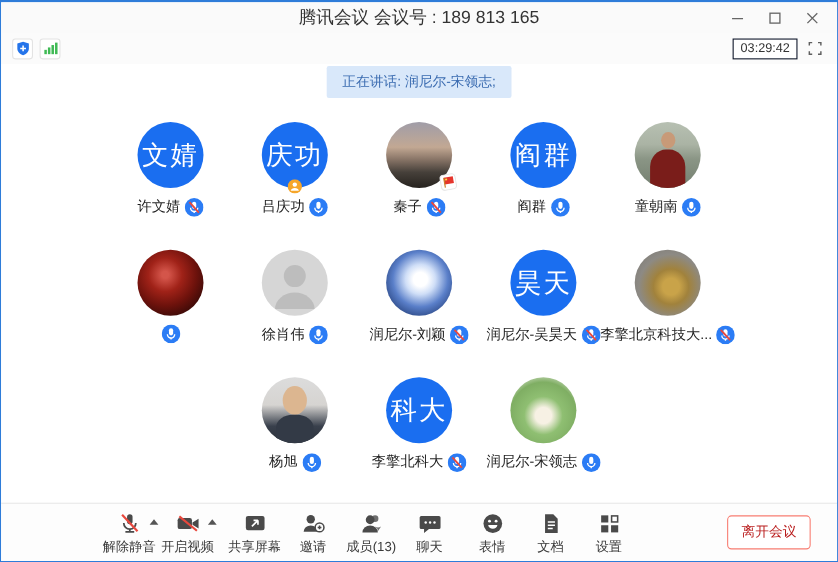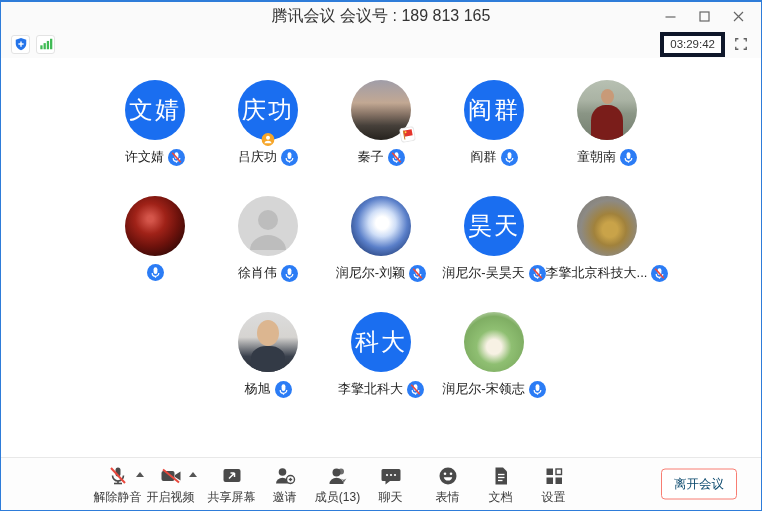--- a/index.html
+++ b/index.html
@@ -12,21 +12,21 @@
   .titlebar{height:28px;background:#fafafa;position:relative;display:flex;align-items:center;flex:0 0 auto;}
   .titlebar .title{position:absolute;left:0;right:0;text-align:center;font-size:16px;color:#333;}
   .win-controls{margin-left:auto;display:flex;align-items:center;gap:8px;padding-right:10px;z-index:2;}
   .wc{width:26px;height:20px;display:flex;align-items:center;justify-content:center;cursor:pointer;}
 
   
   .statusbar{height:28px;background:#fbfbfb;display:flex;align-items:center;padding:0 10px;gap:6px;flex:0 0 auto;}
   .icon-box{width:19px;height:19px;border:1px solid #e3e3e3;border-radius:3px;background:#fff;
     display:flex;align-items:center;justify-content:center;}
   .sb-spacer{flex:1;}
-  .timer-box{border:4px solid #0f172a;background:#fff;font-size:11.5px;color:#333;padding:1px 6px;line-height:15px;}
+  .timer-box{border:1px solid #0f172a;background:#fff;font-size:11.5px;color:#333;padding:1px 6px;line-height:15px;}
   .fs-btn{width:20px;height:20px;display:flex;align-items:center;justify-content:center;cursor:pointer;}
 
   
   .content{flex:1;background:#fff;display:flex;flex-direction:column;align-items:center;overflow:hidden;}
   .banner{margin-top:2px;background:#d9e8fa;color:#3a6bb0;font-size:12.5px;padding:6px 14px;border-radius:2px;}
 
   .prow{display:flex;justify-content:center;width:100%;}
   .prow.first{margin-top:22px;}
   .prow+.prow{margin-top:30px;}
   .cell{width:113px;display:flex;flex-direction:column;align-items:center;cursor:pointer;}
@@ -60,21 +60,21 @@
   .footer{height:53px;border-top:1px solid #e8e8e8;background:#fdfdfd;display:flex;align-items:center;
     padding-left:90px;position:relative;flex:0 0 auto;}
   .tool{width:53px;display:flex;flex-direction:column;align-items:center;cursor:pointer;position:relative;}
   .tool .ticon{height:25px;display:flex;align-items:flex-end;justify-content:center;}
   .tool .tlabel{font-size:12px;color:#3a3a3a;margin-top:2px;white-space:nowrap;}
   .tool.m-share{margin-left:8px;}
   .tool.m-emoji{margin-left:4px;}
   .caret{position:absolute;top:10px;right:0px;width:0;height:0;
     border-left:4px solid transparent;border-right:4px solid transparent;border-bottom:5px solid #555;cursor:pointer;}
   .leave-btn{position:absolute;right:24px;top:50%;transform:translateY(-50%);
-    background:#fff;border:1px solid #f87d72;color:#0c4a6e;font-size:12.5px;
+    background:#fff;border:1px solid #f87d72;color:#b91c1c;font-size:12.5px;
     padding:6px 12px;border-radius:4px;cursor:pointer;font-family:Liberation Sans, sans-serif;}
 </style>
 </head>
 <body>
 
 <div class="window">
 
   <div class="titlebar">
     <div class="title">腾讯会议 会议号 : 189 813 165</div>
     <div class="win-controls">
@@ -115,20 +115,21 @@
     <span class="sb-spacer"></span>
     <span class="timer-box">03:29:42</span>
     <span class="fs-btn">
       <svg width="14" height="14" viewBox="0 0 16 16" fill="none" stroke="#5f5f5f" stroke-width="1.5">
           <path d="M2 5V2h3M11 2h3v3M14 11v3h-3M5 14H2v-3"></path>
         </svg>
     </span>
   </div>
 
   <div class="content">
+    <div class="banner">正在讲话: 润尼尔-宋领志;</div>
 
     <div class="prow first">
       <div class="cell">
         <div class="avatar-wrap">
             <div class="avatar initials">文婧</div>
           </div>
         <div class="name-row">
             <span class="pname">许文婧</span>
           <svg class="mic-status" viewBox="0 0 18 18">
               <circle cx="9" cy="9" r="9" fill="#2b7cf5"></circle>

